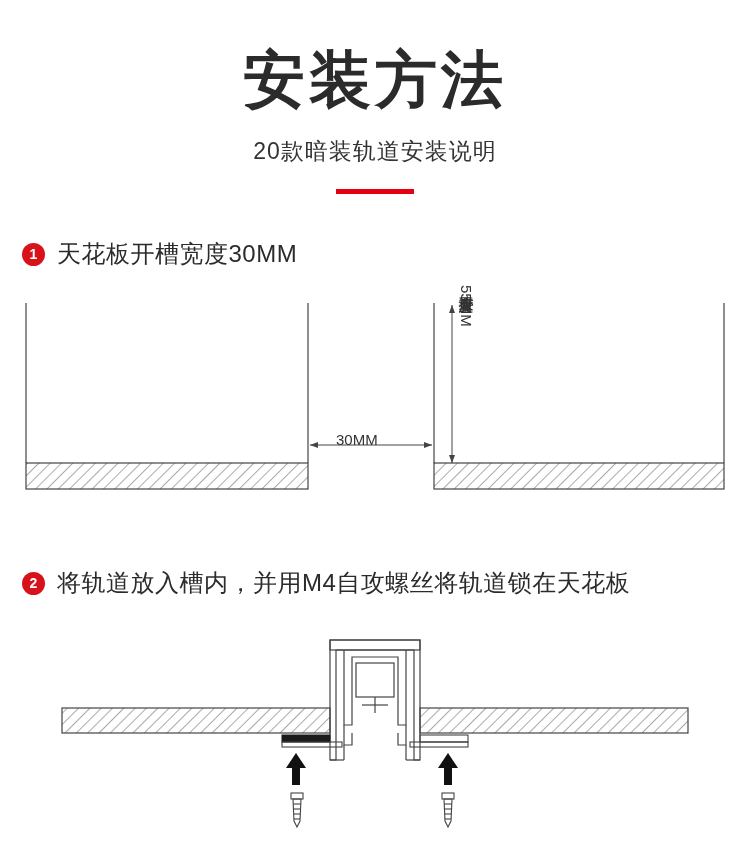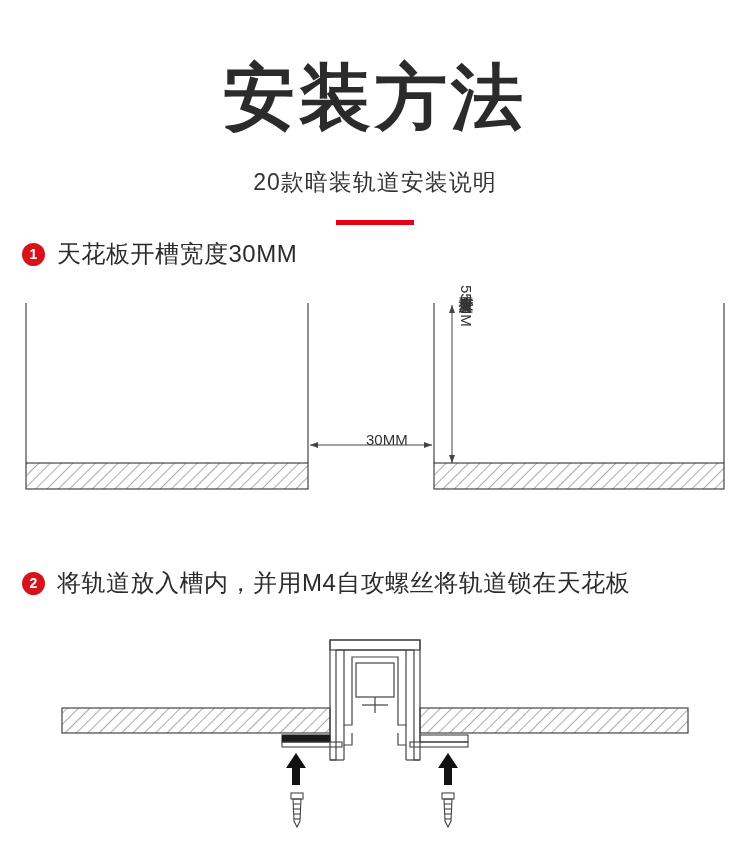--- a/index.html
+++ b/index.html
@@ -21,31 +21,31 @@
     width: 750px;
     height: 866px;
   }
 
   
   .header {
     text-align: center;
     padding-top: 46px;
   }
   .main-title {
-    font-size: 72px;
+    font-size: 62px;
     font-weight: bold;
     letter-spacing: 4px;
     color: #2b2b2b;
     line-height: 1.1;
-    margin: 12px;
+    margin: 0;
   }
   .subtitle {
     font-size: 23px;
     color: #333333;
-    margin-top: 30px;
+    margin-top: 22px;
     letter-spacing: 1px;
   }
   .red-rule {
     width: 78px;
     height: 5px;
     background: #e60012;
     margin: 22px auto 0 auto;
   }
 
   
@@ -135,21 +135,21 @@
 
       <line x1="452" y1="30" x2="452" y2="188" stroke="#444444" stroke-width="1"></line>
       <polygon points="452,30 449,38 455,38" fill="#444444"></polygon>
       <polygon points="452,188 449,180 455,180" fill="#444444"></polygon>
 
       <rect x="26" y="188" width="282" height="26" fill="url(#hatch)" stroke="#444444" stroke-width="1.2"></rect>
 
       <rect x="434" y="188" width="290" height="26" fill="url(#hatch)" stroke="#444444" stroke-width="1.2"></rect>
     </svg>
 
-    <div class="fig-label" style="left:366px; top:156px;">30MM</div>
+    <div class="fig-label" style="left:336px; top:156px;">30MM</div>
     <div class="fig-label vertical" style="left:456px; top:10px;">深度最少要有55MM</div>
   </div>
 
   <div class="step" id="step2">
     <div class="step-badge">2</div>
     <div class="step-text">将轨道放入槽内，并用M4自攻螺丝将轨道锁在天花板</div>
   </div>
 
   <div class="figure" id="figure2">
     <svg width="750" height="250" viewBox="0 0 750 250">

